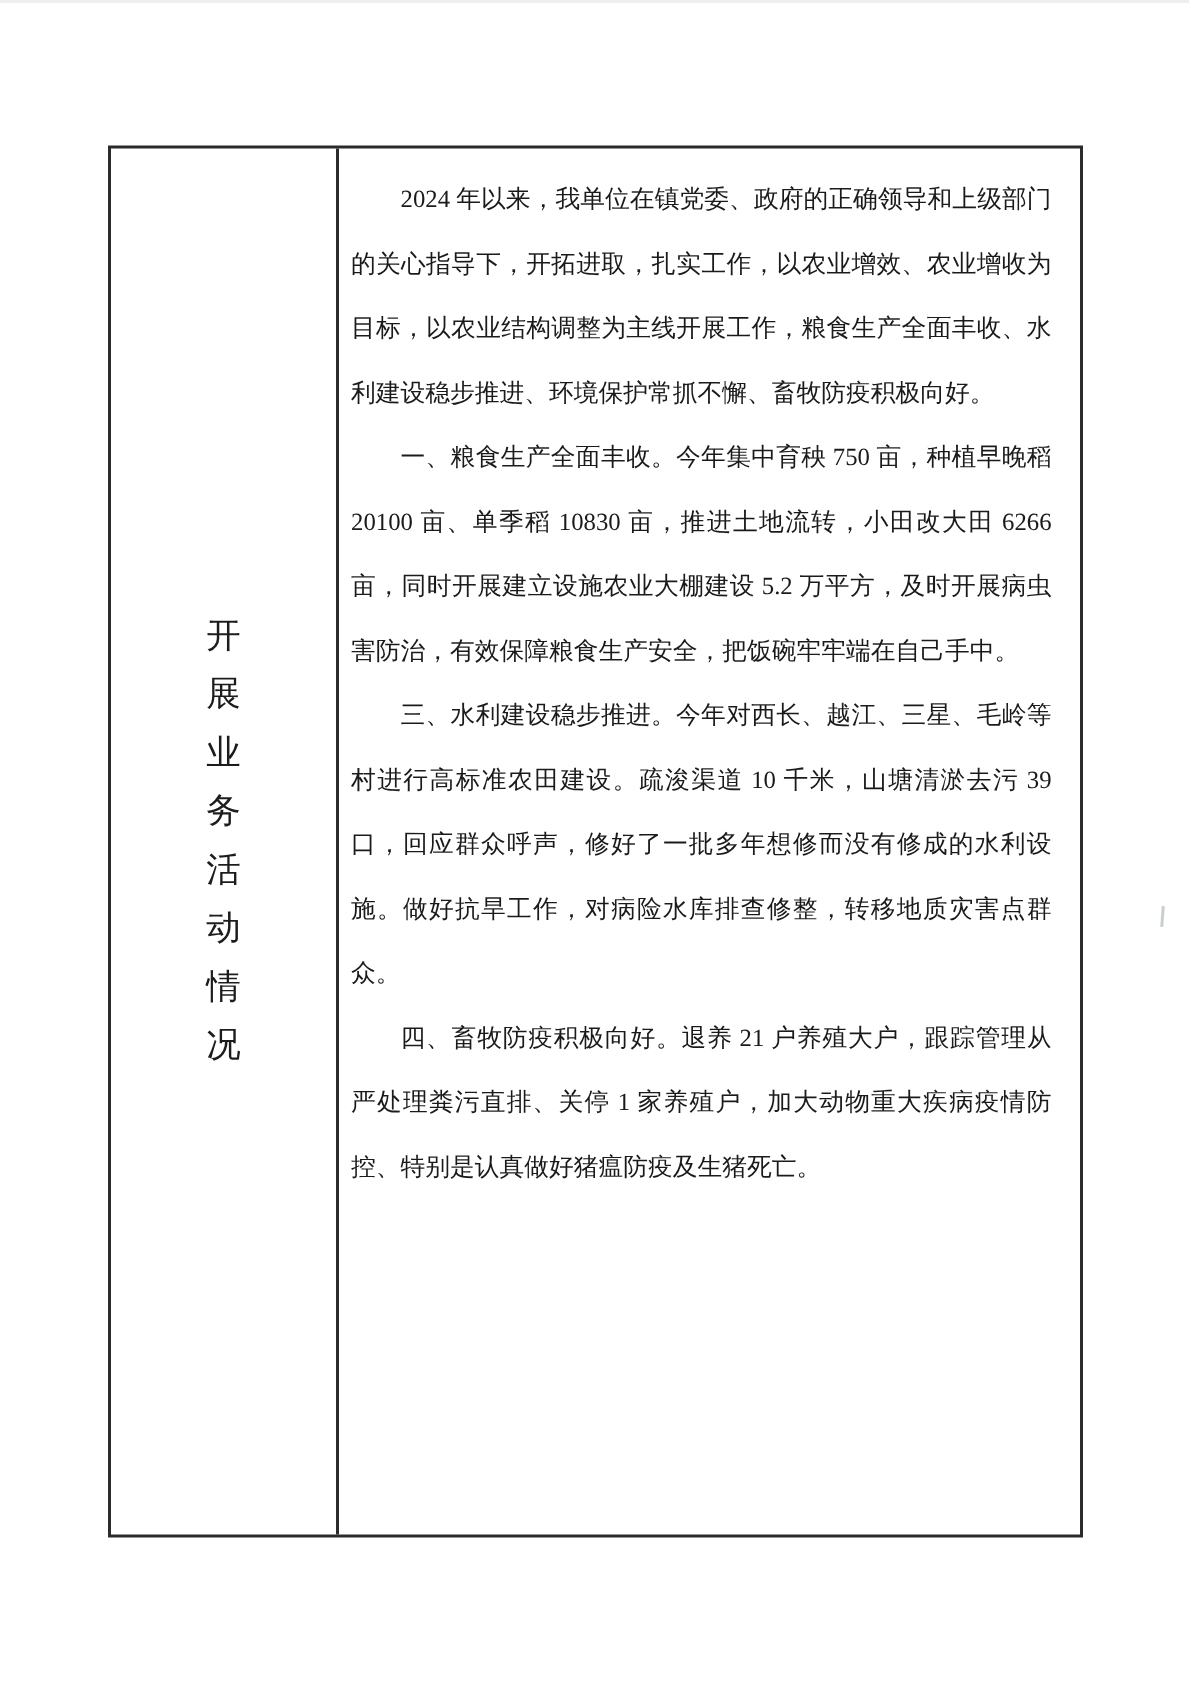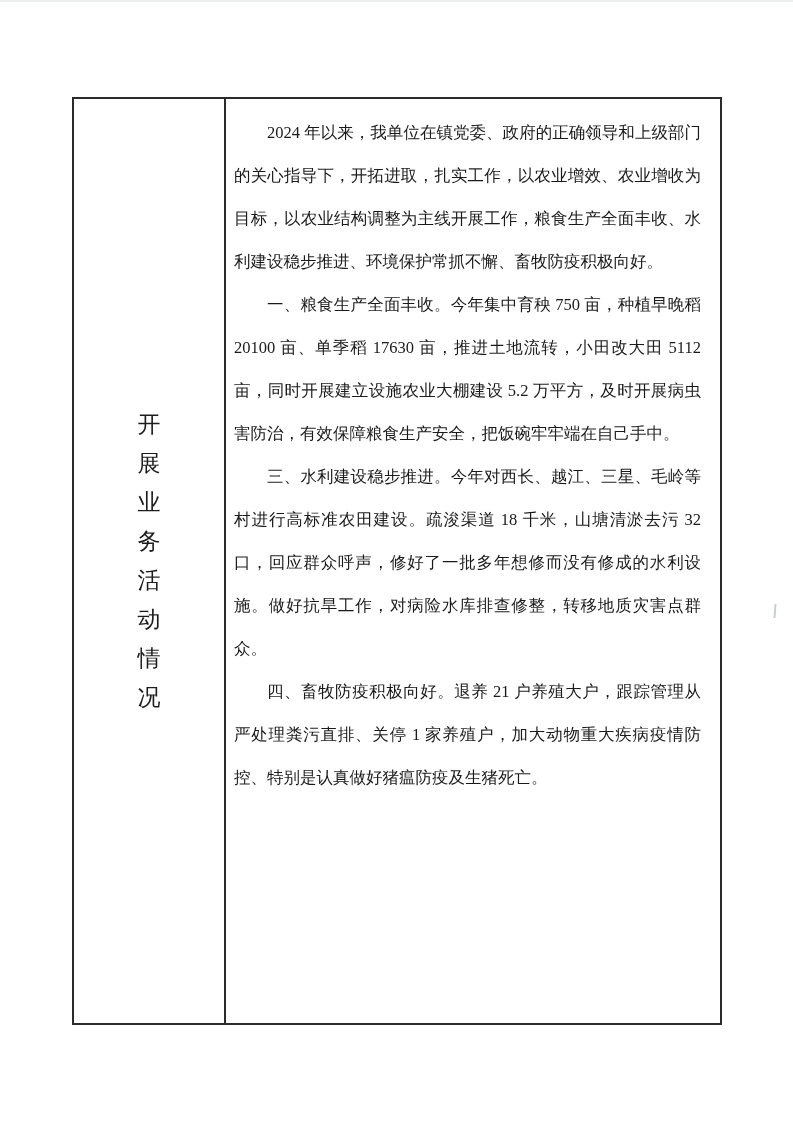--- a/index.html
+++ b/index.html
@@ -90,20 +90,20 @@
       <span class="label-char">业</span>
       <span class="label-char">务</span>
       <span class="label-char">活</span>
       <span class="label-char">动</span>
       <span class="label-char">情</span>
       <span class="label-char">况</span>
     </div>
 
     <div class="content-cell">
       <p>2024 年以来，我单位在镇党委、政府的正确领导和上级部门的关心指导下，开拓进取，扎实工作，以农业增效、农业增收为目标，以农业结构调整为主线开展工作，粮食生产全面丰收、水利建设稳步推进、环境保护常抓不懈、畜牧防疫积极向好。</p>
-      <p>一、粮食生产全面丰收。今年集中育秧 750 亩，种植早晚稻 20100 亩、单季稻 17630 亩，推进土地流转，小田改大田 5112 亩，同时开展建立设施农业大棚建设 5.2 万平方，及时开展病虫害防治，有效保障粮食生产安全，把饭碗牢牢端在自己手中。</p>
-      <p>三、水利建设稳步推进。今年对西长、越江、三星、毛岭等村进行高标准农田建设。疏浚渠道 18 千米，山塘清淤去污 32 口，回应群众呼声，修好了一批多年想修而没有修成的水利设施。做好抗旱工作，对病险水库排查修整，转移地质灾害点群众。</p>
+      <p>一、粮食生产全面丰收。今年集中育秧 750 亩，种植早晚稻 20100 亩、单季稻 10830 亩，推进土地流转，小田改大田 6266 亩，同时开展建立设施农业大棚建设 5.2 万平方，及时开展病虫害防治，有效保障粮食生产安全，把饭碗牢牢端在自己手中。</p>
+      <p>三、水利建设稳步推进。今年对西长、越江、三星、毛岭等村进行高标准农田建设。疏浚渠道 10 千米，山塘清淤去污 39 口，回应群众呼声，修好了一批多年想修而没有修成的水利设施。做好抗旱工作，对病险水库排查修整，转移地质灾害点群众。</p>
       <p>四、畜牧防疫积极向好。退养 21 户养殖大户，跟踪管理从严处理粪污直排、关停 1 家养殖户，加大动物重大疾病疫情防控、特别是认真做好猪瘟防疫及生猪死亡。</p>
     </div>
 
   </div>
 
 </div>
 
 </body></html>

